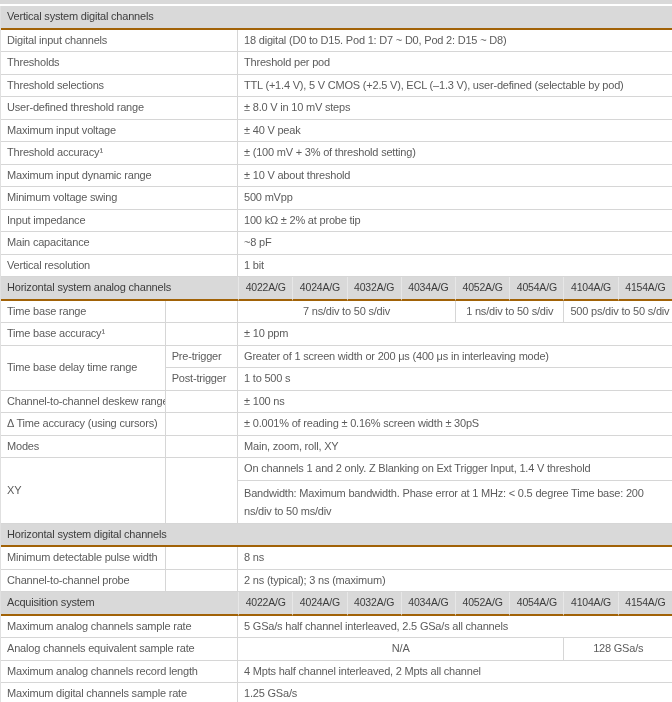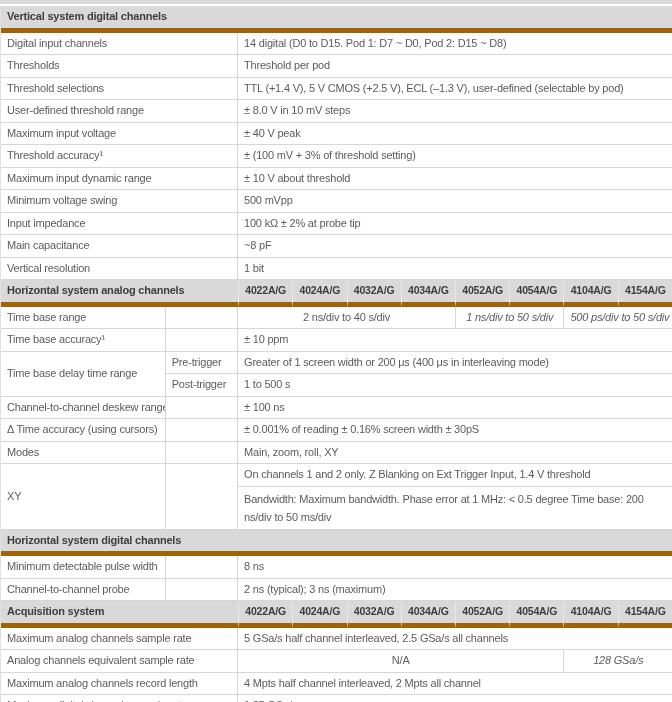--- a/index.html
+++ b/index.html
@@ -40,28 +40,27 @@
     border-bottom: 1px solid var(--border, #d6d6d6);
     overflow: hidden;
     vertical-align: middle;
     white-space: nowrap;
   }
   td.label, td.sub {
     border-right: 1px solid var(--border, #d6d6d6);
   }
   td.value + td.value {
     border-left: 1px solid var(--border, #d6d6d6);
-    font-style: italic;
   }
   td.center { text-align: center; }
   tr.sec-header td {
     background: var(--header-bg, #d9d9d9);
     color: var(--header-text, #3d3d3d);
-    font-weight: bold;
-    border-bottom: 5px solid #a16207;
+    font-weight: normal;
+    border-bottom: 2px solid #a16207;
     border-right: none;
   }
   tr.sec-header td.sec-title {
     padding-left: 6px;
   }
   tr.sec-header td.model {
     text-align: center;
     padding: 0 2px;
     font-size: 10.5px;
     color: var(--header-text, #3d3d3d);
@@ -93,21 +92,21 @@
         <col class="c-m">
         <col class="c-m">
         <col class="c-m">
     </colgroup>
     <tbody id="spec-tbody">
         <tr class="sec-header">
           <td class="sec-title" colspan="10">Vertical system digital channels</td>
         </tr>
         <tr>
           <td class="label" colspan="2">Digital input channels</td>
-          <td class="value" colspan="8">14 digital (D0 to D15. Pod 1: D7 ~ D0, Pod 2: D15 ~ D8)</td>
+          <td class="value" colspan="8">18 digital (D0 to D15. Pod 1: D7 ~ D0, Pod 2: D15 ~ D8)</td>
         </tr>
         <tr>
           <td class="label" colspan="2">Thresholds</td>
           <td class="value" colspan="8">Threshold per pod</td>
         </tr>
         <tr>
           <td class="label" colspan="2">Threshold selections</td>
           <td class="value" colspan="8">TTL (+1.4 V), 5 V CMOS (+2.5 V), ECL (–1.3 V), user-defined (selectable by pod)</td>
         </tr>
         <tr>
@@ -149,21 +148,21 @@
           <td class="model">4032A/G</td>
           <td class="model">4034A/G</td>
           <td class="model">4052A/G</td>
           <td class="model">4054A/G</td>
           <td class="model">4104A/G</td>
           <td class="model">4154A/G</td>
         </tr>
         <tr>
           <td class="label">Time base range</td>
           <td class="sub"></td>
-          <td class="value center" colspan="4">2 ns/div to 40 s/div</td>
+          <td class="value center" colspan="4">7 ns/div to 50 s/div</td>
           <td class="value center" colspan="2">1 ns/div to 50 s/div</td>
           <td class="value center" colspan="2">500 ps/div to 50 s/div</td>
         </tr>
         <tr>
           <td class="label">Time base accuracy¹</td>
           <td class="sub"></td>
           <td class="value" colspan="8">± 10 ppm</td>
         </tr>
         <tr>
           <td class="label" rowspan="2">Time base delay time range</td>

